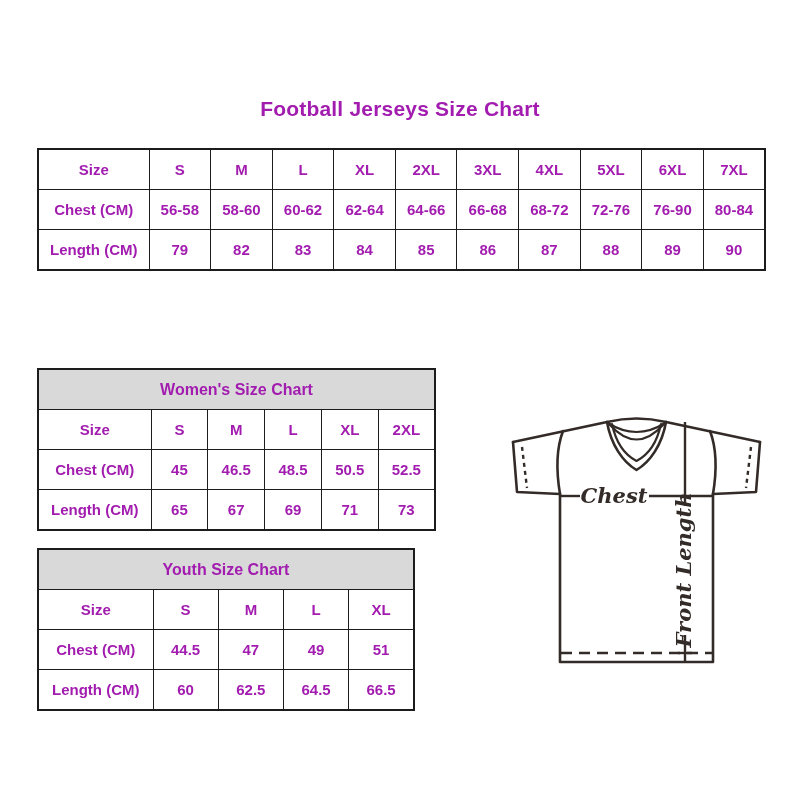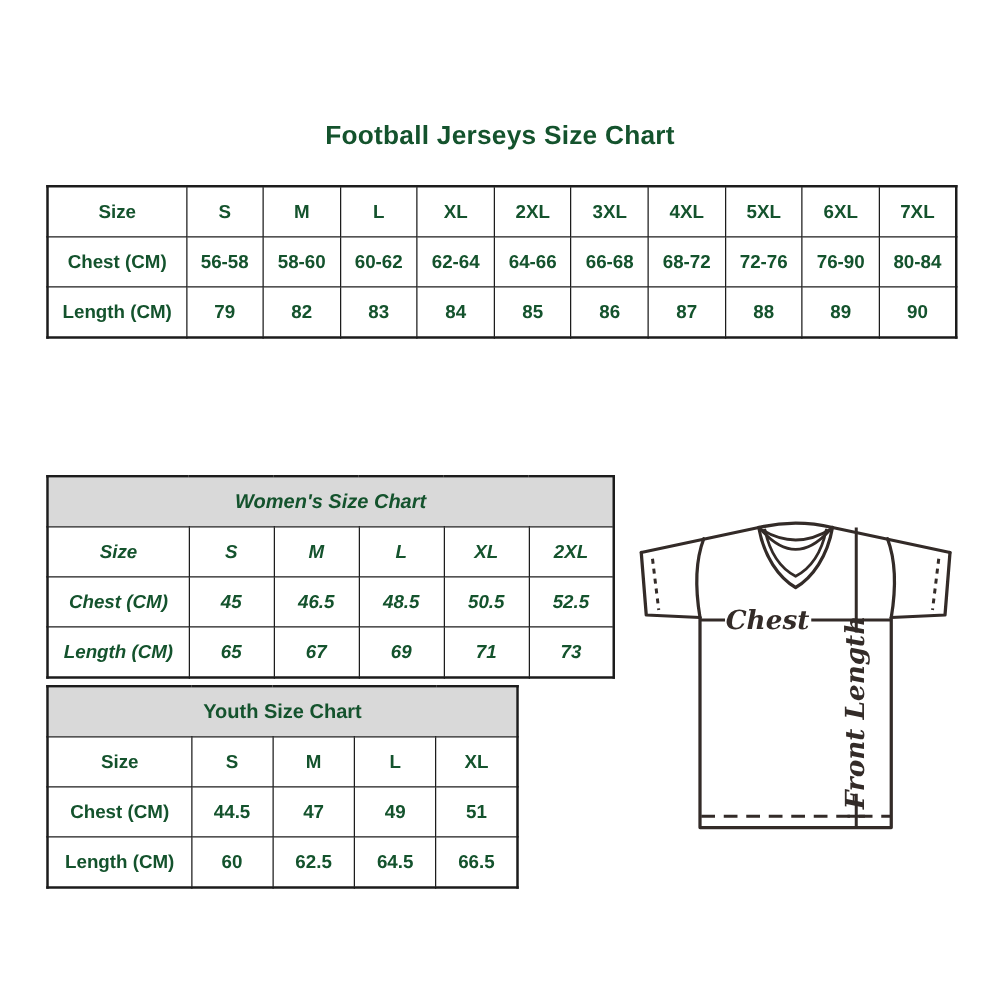--- a/index.html
+++ b/index.html
@@ -3,21 +3,21 @@
 <meta charset="utf-8">
 <style>
   html, body { margin: 0; padding: 0; background: #ffffff; }
   .page {
     position: relative;
     width: 800px;
     height: 800px;
     background: #ffffff;
     overflow: hidden;
     font-family: "Liberation Sans", sans-serif;
-    color: #14532d;
+    color: #a21caf;
   }
   .title {
     position: absolute;
     left: 0; right: 0;
     top: 97px;
     margin: 0;
     text-align: center;
     font-size: 21px;
     font-weight: bold;
     letter-spacing: 0.2px;
@@ -113,21 +113,21 @@
           <td>85</td>
           <td>86</td>
           <td>87</td>
           <td>88</td>
           <td>89</td>
           <td>90</td>
         </tr>
       </tbody>
     </table>
 
-  <table class="sizes t-women" style="left:37px; top:380px; width:455px;font-style:italic;">
+  <table class="sizes t-women" style="left:37px; top:368px; width:399px;">
       <colgroup>
         <col class="c0">
         <col>
         <col>
         <col>
         <col>
         <col>
       </colgroup>
       <tbody>
         <tr>

